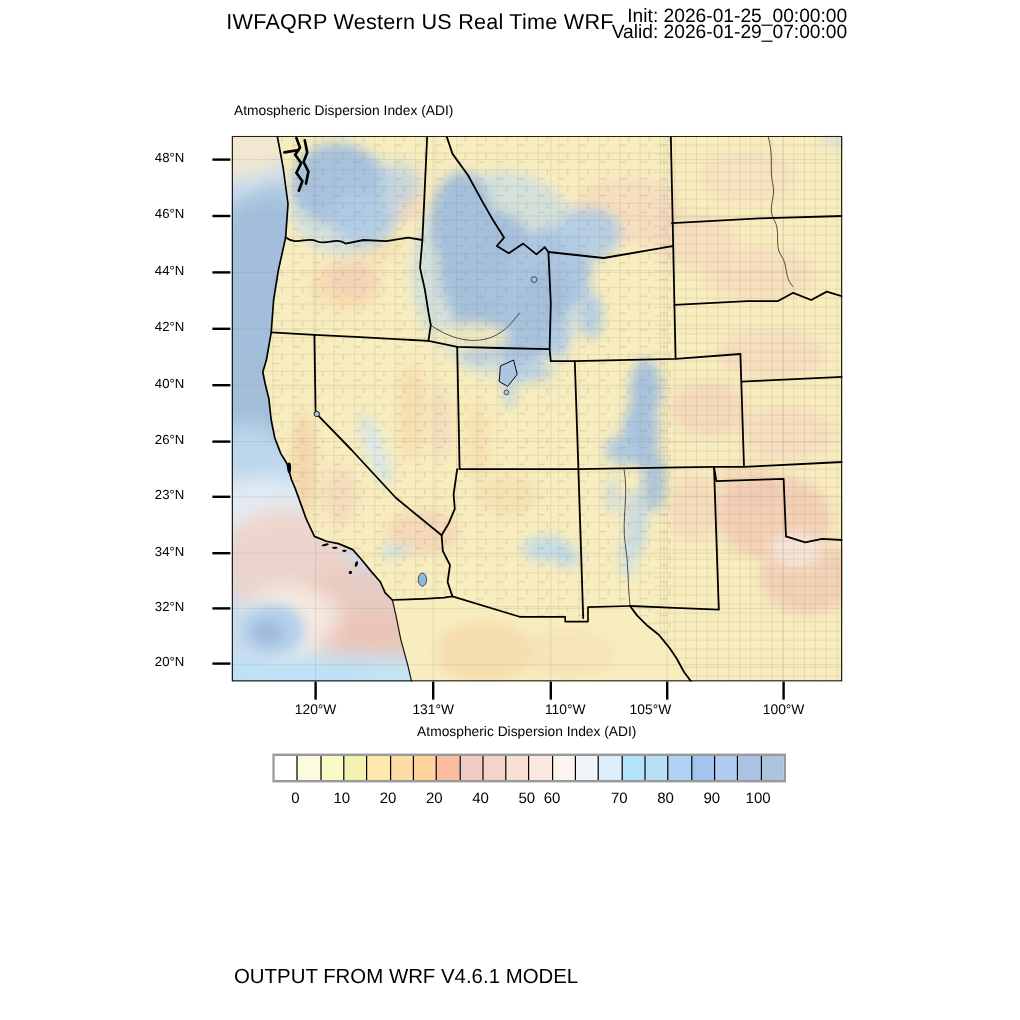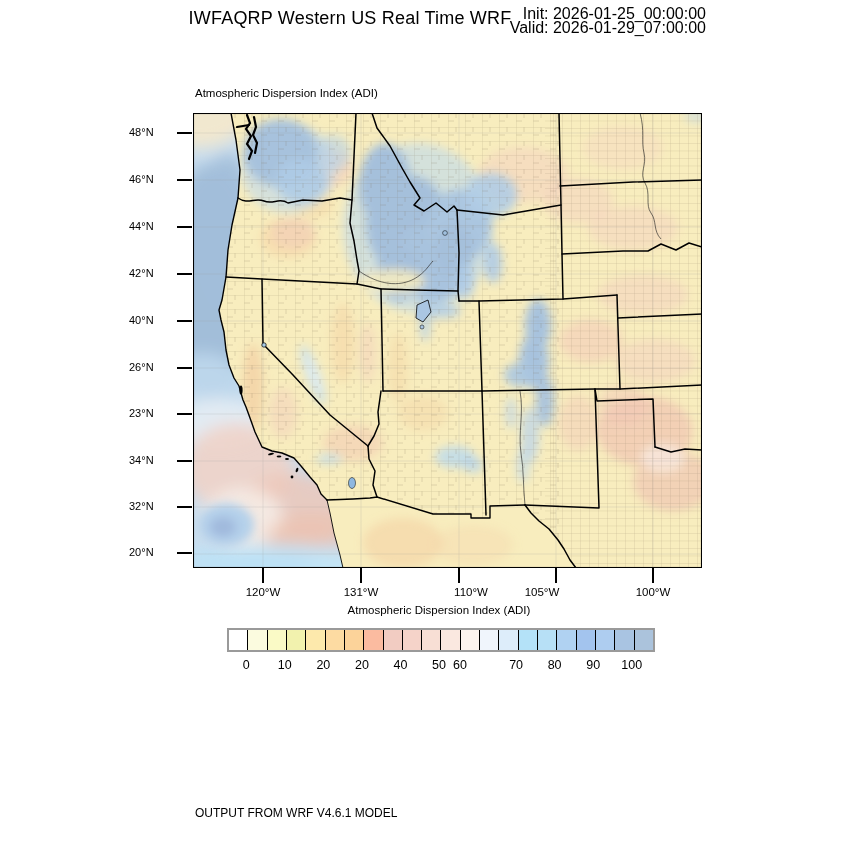--- a/index.html
+++ b/index.html
@@ -11,21 +11,21 @@
   #plot{left:193px;top:113px;width:509px;height:455px;}
   .lat-tick{height:1.3px;width:15px;background:#000;left:177px;}
   .lat-label{width:44px;text-align:left;font-size:11px;left:129px;}
   .lon-tick{width:1.3px;height:15px;background:#000;top:568px;}
   .lon-label{width:54px;text-align:center;font-size:11.5px;top:586px;}
   #cbar-title{left:227px;top:604px;width:424px;text-align:center;font-size:11.5px;}
   #cbar{left:227px;top:628px;width:424px;height:20px;display:flex;border:2px solid #9a9a9a;background:#fff;}
   #cbar .cell{flex:1 1 0;border-left:1px solid #000;}
   #cbar .cell:first-child{border-left:none;}
   .cb-label{width:34px;text-align:center;font-size:12.5px;top:658px;}
-  #footer{left:195px;top:807px;font-size:12px;line-height:13.5px;}
+  #footer{left:195px;top:807px;font-size:17px;line-height:13.5px;}
 </style>
 </head>
 <body>
 
 <div class="abs" id="main-title">IWFAQRP Western US Real Time WRF</div>
 <div class="abs" id="stamps">
   <div>Init: 2026-01-25_00:00:00</div>
   <div>Valid: 2026-01-29_07:00:00</div>
 </div>
 

